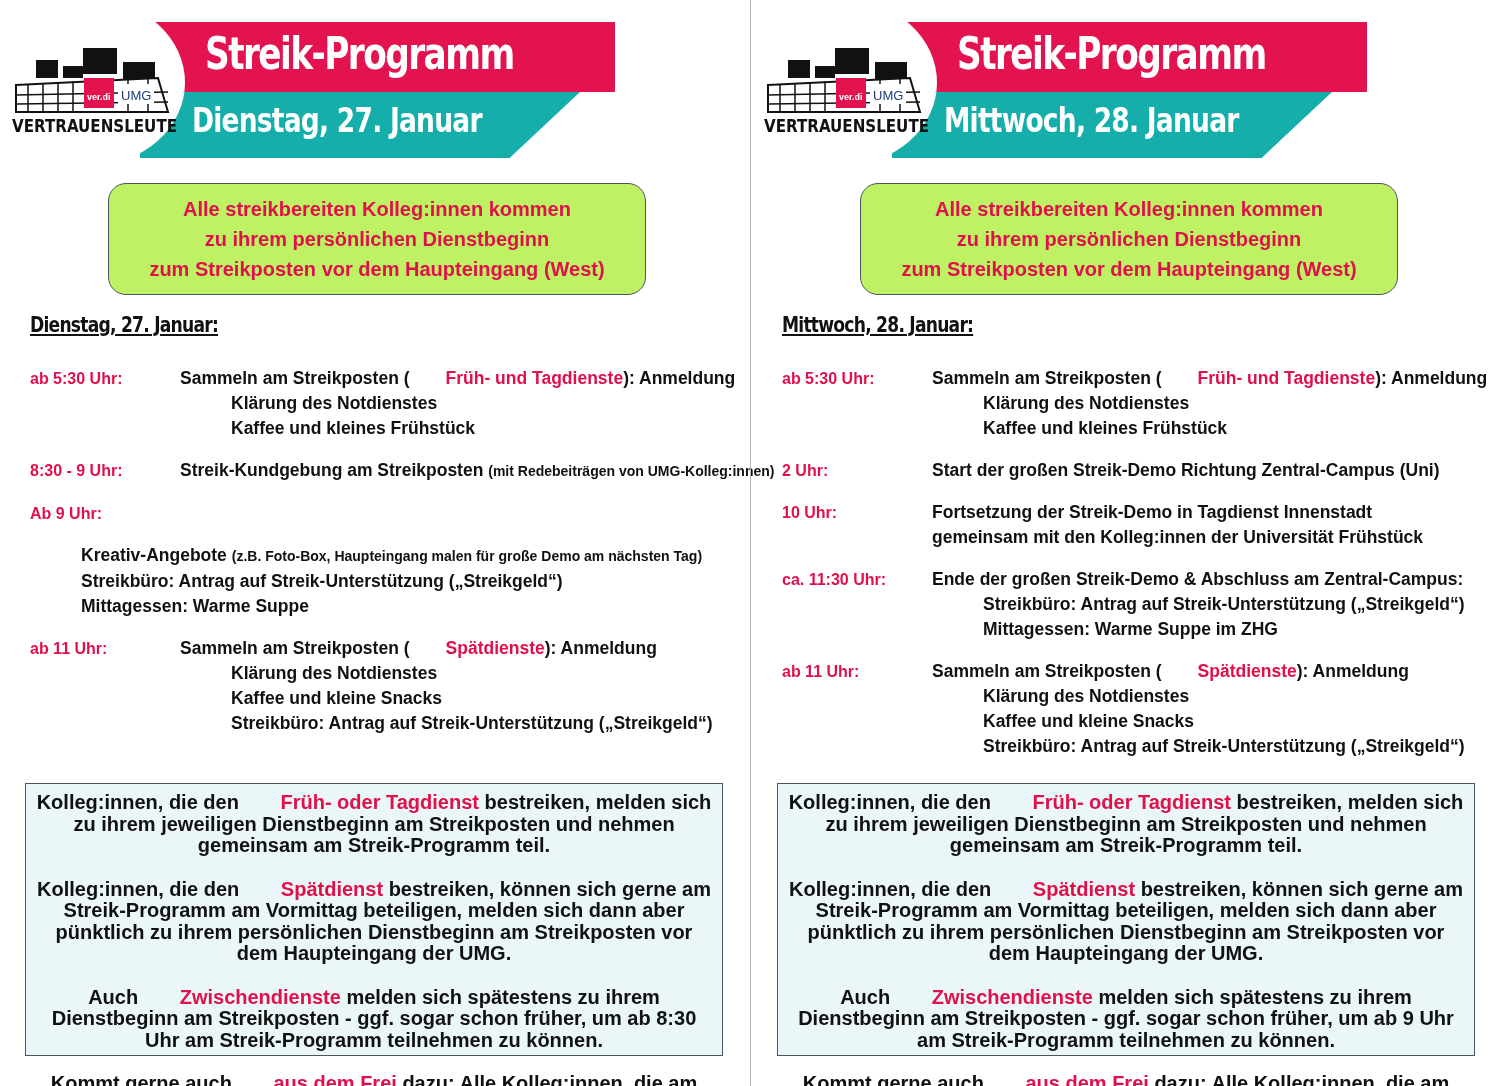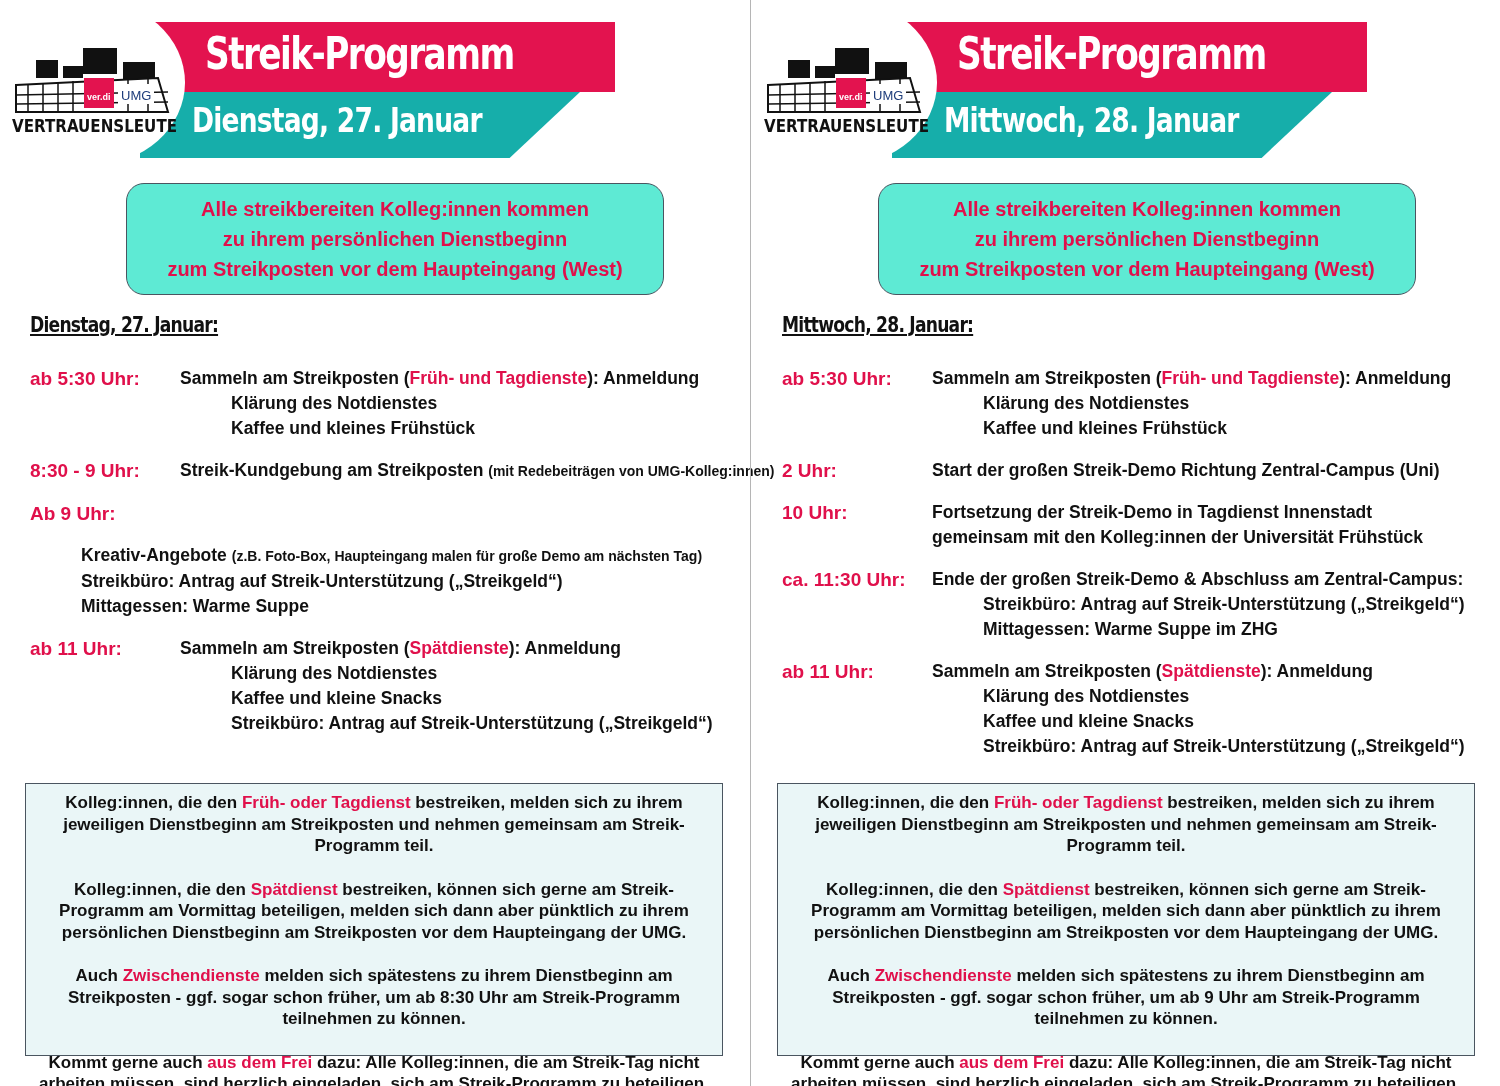--- a/index.html
+++ b/index.html
@@ -17,41 +17,41 @@
                clip-path: polygon(0 0, 100% 0, 84% 100%, 0 100%); }
   .logo-circle { position: absolute; left: 0; top: 0; width: 185px; height: 165px; background: #fff;
                  border-radius: 0 50% 50% 0 / 0 50% 50% 0; }
   .banner-title { position: absolute; left: 205px; top: 28px; font-family: "DejaVu Sans", sans-serif; font-weight: bold;
                   font-size: 44px; color: #fff; letter-spacing: -2px; transform: scaleX(0.78); transform-origin: left center; white-space: nowrap; }
   .banner-date { position: absolute; left: 192px; top: 100px; font-family: "DejaVu Sans", sans-serif; font-weight: bold;
                  font-size: 34px; color: #fff; letter-spacing: -1px; transform: scaleX(0.78); transform-origin: left center; white-space: nowrap; }
   .logo { position: absolute; left: 8px; top: 40px; width: 175px; height: 115px; }
 
   
-  .callout { position: absolute; left: 126px; top: 183px; width: 538px; height: 112px; background: #5eead4;
+  .callout { position: absolute; left: 108px; top: 183px; width: 538px; height: 112px; background: #bef264;
              border: 1.5px solid #4a5560; border-radius: 18px; display: flex; flex-direction: column; align-items: center; justify-content: center; }
   .callout span { display: block; color: #e0104b; font-weight: bold; font-size: 20px; line-height: 30px; }
 
   .day-heading { position: absolute; left: 30px; top: 312px; font-family: "DejaVu Sans", sans-serif; font-weight: bold; font-size: 22px;
                  text-decoration: underline; letter-spacing: -1px; transform: scaleX(0.78); transform-origin: left center; white-space: nowrap; }
 
   
   .schedule { position: absolute; left: 30px; top: 366px; width: 715px; }
   .entry { display: flex; margin-bottom: 17px; }
-  .entry .time { width: 150px; color: #e0104b; font-weight: bold; font-size: 19px; line-height: 25px; flex-shrink: 0; }
+  .entry .time { width: 150px; color: #e0104b; font-weight: bold; font-size: 16px; line-height: 25px; flex-shrink: 0; }
   .entry .body { flex: 1; }
   .entry .main { font-weight: bold; font-size: 17.5px; line-height: 25px; white-space: nowrap; }
   .entry .sub { font-weight: bold; font-size: 17.5px; line-height: 25px; padding-left: 51px; white-space: nowrap; }
-  .hl { color: #e0104b; }
+  .hl { color: #e0104b; margin-left: 36px; }
   .small { font-size: 14px; font-weight: bold; }
 
   
   .info { position: absolute; left: 25px; top: 783px; width: 698px; height: 273px; background: #eaf6f7; border: 1.5px solid #4a5560;
           padding: 8px 10px; text-align: center; }
-  .info p { font-weight: bold; font-size: 17px; line-height: 21.5px; margin-bottom: 22px; }
+  .info p { font-weight: bold; font-size: 20px; line-height: 21.5px; margin-bottom: 22px; }
   .info p:last-child { margin-bottom: 0; }
 </style>
 </head>
 <body>
 
 <div class="page left">
   <div class="banner">
     <div class="band-pink"></div>
     <div class="band-teal"></div>
     <div class="logo-circle"></div>

